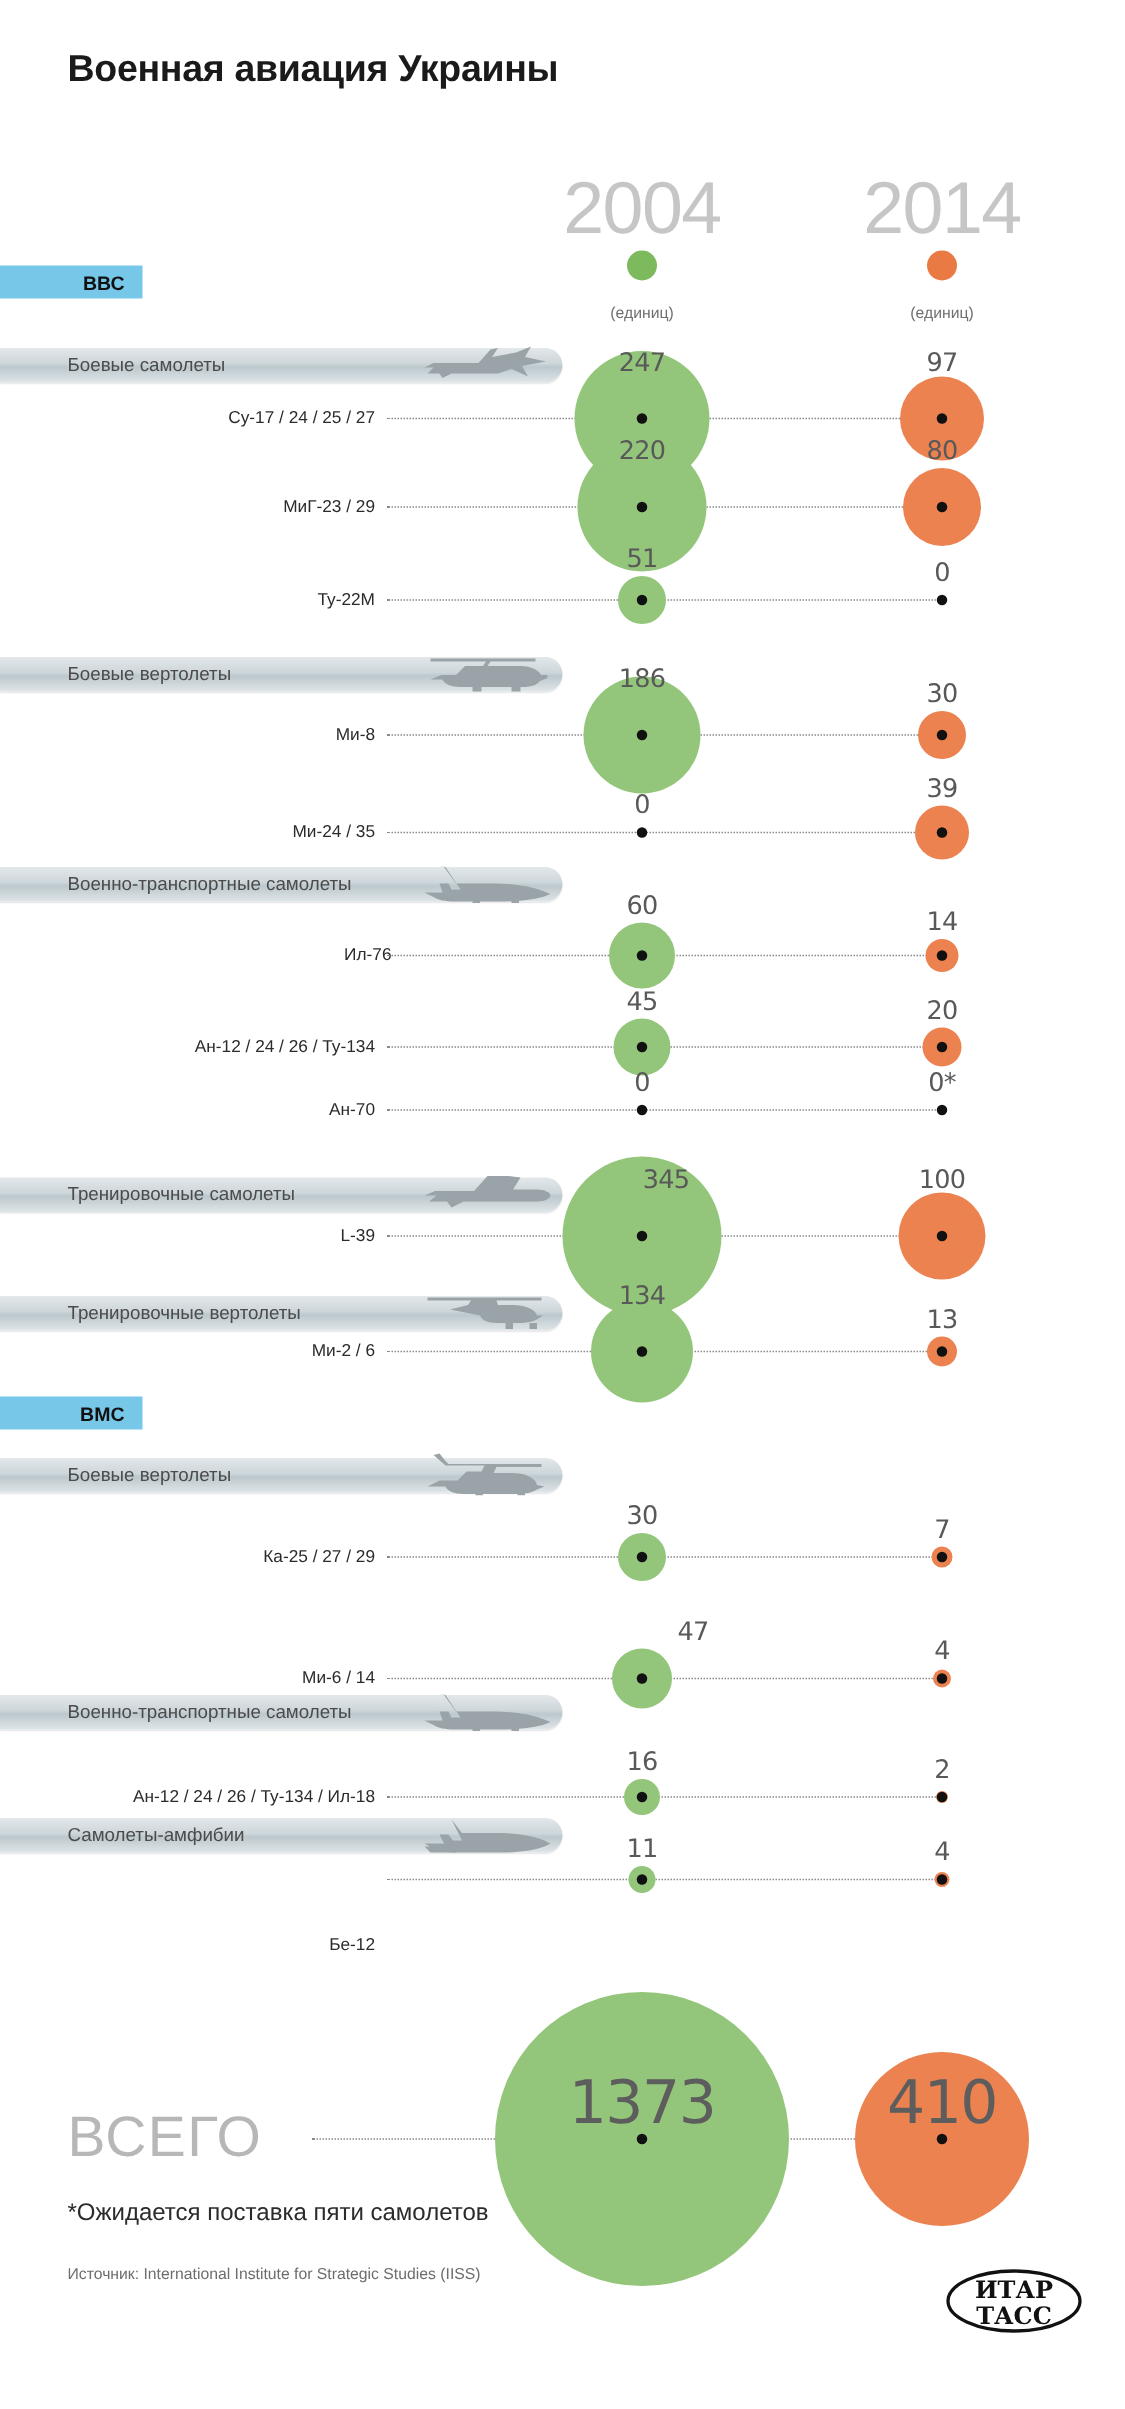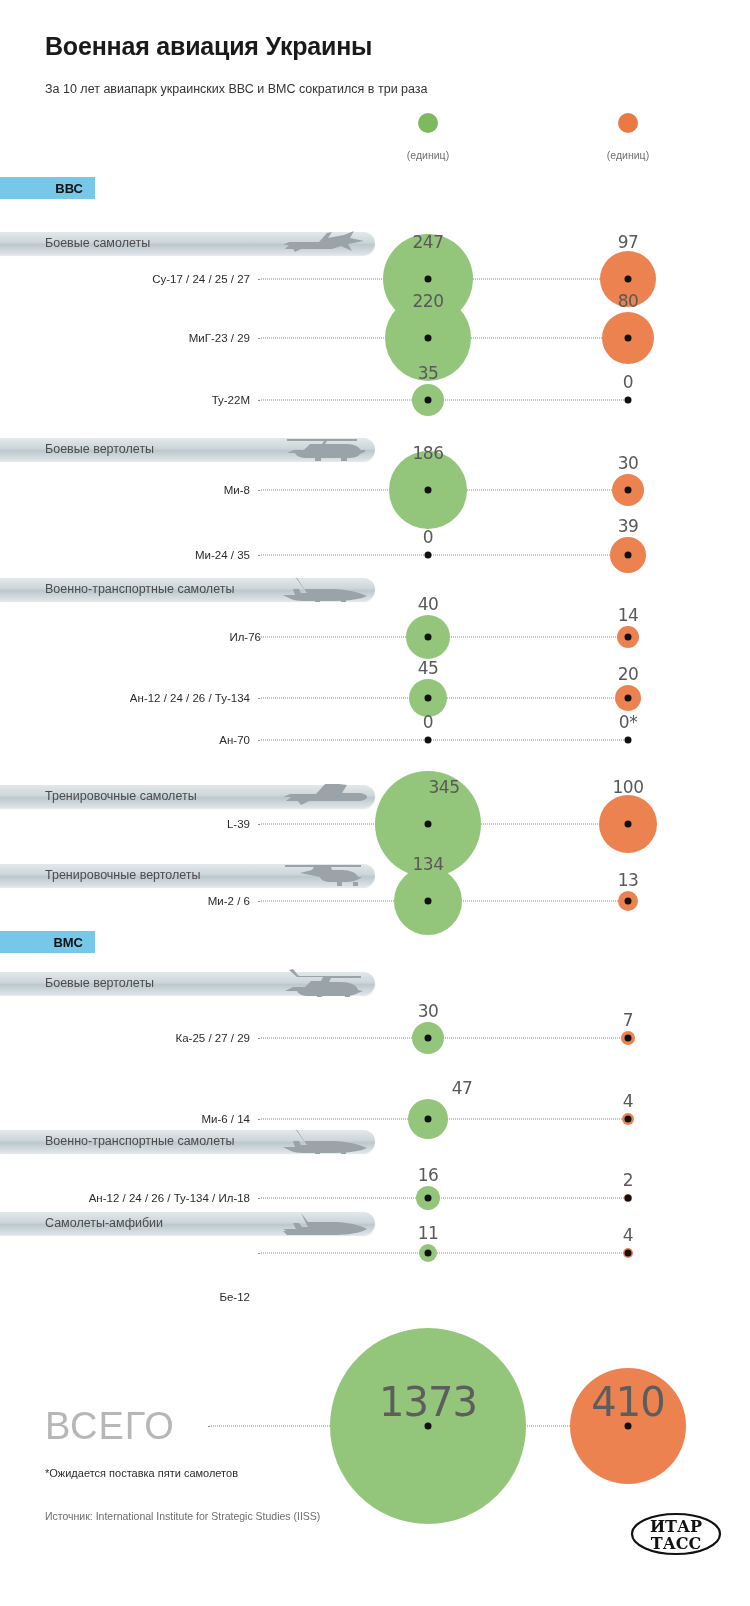--- a/index.html
+++ b/index.html
@@ -93,39 +93,40 @@
     position:absolute;font-size:38px;color:#b7b7b7;letter-spacing:1px;
     transform:translateY(-50%);
   }
   .total-val{
     position:absolute;transform:translate(-50%,-50%);
     font-size:40px;color:#5d5d5d;letter-spacing:-1px;
     font-family:"DejaVu Sans","Liberation Sans",sans-serif;
   }
 
   
-  .footnote{position:absolute;left:45px;top:1467px;font-size:11px;color:#2b2b2b;}
+  .footnote{position:absolute;left:45px;top:1467px;font-size:16px;color:#2b2b2b;}
   .source{position:absolute;left:45px;top:1510px;font-size:10.5px;color:#6d6d6d;}
   .logo{position:absolute;left:630px;top:1508px;width:92px;height:52px;}
   .logo svg{display:block;}
 </style>
 </head>
 <body>
 
 <div class="page">
 
   <div class="title">Военная авиация Украины</div>
-  <div class="subtitle">За 10 лет авиапарк украинских ВВС и ВМС сократился в три раза</div>
 
   <div id="year-heads">
       <div class="yearhead" style="left: 348px; top: 112px;">
+        <div class="yr">2004</div>
         <div class="dotsample" style="background: rgb(125, 185, 93);"></div>
         <div class="unit">(единиц)</div>
       </div>
       <div class="yearhead" style="left: 548px; top: 112px;">
+        <div class="yr">2014</div>
         <div class="dotsample" style="background: rgb(234, 122, 67);"></div>
         <div class="unit">(единиц)</div>
       </div>
     </div>
   <div id="badges">
       <div class="svc-badge" style="top: 177px; background: rgb(118, 199, 232);">ВВС</div>
       <div class="svc-badge" style="top: 931px; background: rgb(118, 199, 232);">ВМС</div>
     </div>
   <div id="cats">
       <div class="cat-bar" style="top: 232px;">
@@ -218,21 +219,21 @@
         <div class="val" style="left: 428px; top: -27px;">220</div>
         <div class="bub orange" style="left: 628px; top: 0px; width: 52px; height: 52px;"></div>
         <div class="node" style="left: 628px; top: 0px;"></div>
         <div class="val" style="left: 628px; top: -27px;">80</div>
       </div>
       <div class="row" style="top: 400px;">
         <div class="rlabel" style="right: 500px;">Ту-22М</div>
         <div class="leader" style="left: 258px; width: 370px;"></div>
         <div class="bub green" style="left: 428px; top: 0px; width: 32px; height: 32px;"></div>
         <div class="node" style="left: 428px; top: 0px;"></div>
-        <div class="val" style="left: 428px; top: -17px;">35</div>
+        <div class="val" style="left: 428px; top: -17px;">51</div>
         <div class="node" style="left: 628px; top: 0px;"></div>
         <div class="val" style="left: 628px; top: -8px;">0</div>
       </div>
       <div class="row" style="top: 490px;">
         <div class="rlabel" style="right: 500px;">Ми-8</div>
         <div class="leader" style="left: 258px; width: 370px;"></div>
         <div class="bub green" style="left: 428px; top: 0px; width: 78px; height: 78px;"></div>
         <div class="node" style="left: 428px; top: 0px;"></div>
         <div class="val" style="left: 428px; top: -27px;">186</div>
         <div class="bub orange" style="left: 628px; top: 0px; width: 32px; height: 32px;"></div>
@@ -246,21 +247,21 @@
         <div class="val" style="left: 428px; top: -8px;">0</div>
         <div class="bub orange" style="left: 628px; top: 0px; width: 36px; height: 36px;"></div>
         <div class="node" style="left: 628px; top: 0px;"></div>
         <div class="val" style="left: 628px; top: -19px;">39</div>
       </div>
       <div class="row" style="top: 637px;">
         <div class="rlabel" style="right: 489px;">Ил-76</div>
         <div class="leader" style="left: 258px; width: 370px;"></div>
         <div class="bub green" style="left: 428px; top: 0px; width: 44px; height: 44px;"></div>
         <div class="node" style="left: 428px; top: 0px;"></div>
-        <div class="val" style="left: 428px; top: -23px;">40</div>
+        <div class="val" style="left: 428px; top: -23px;">60</div>
         <div class="bub orange" style="left: 628px; top: 0px; width: 22px; height: 22px;"></div>
         <div class="node" style="left: 628px; top: 0px;"></div>
         <div class="val" style="left: 628px; top: -12px;">14</div>
       </div>
       <div class="row" style="top: 698px;">
         <div class="rlabel" style="right: 500px;">Ан-12 / 24 / 26 / Ту-134</div>
         <div class="leader" style="left: 258px; width: 370px;"></div>
         <div class="bub green" style="left: 428px; top: 0px; width: 38px; height: 38px;"></div>
         <div class="node" style="left: 428px; top: 0px;"></div>
         <div class="val" style="left: 428px; top: -20px;">45</div>

